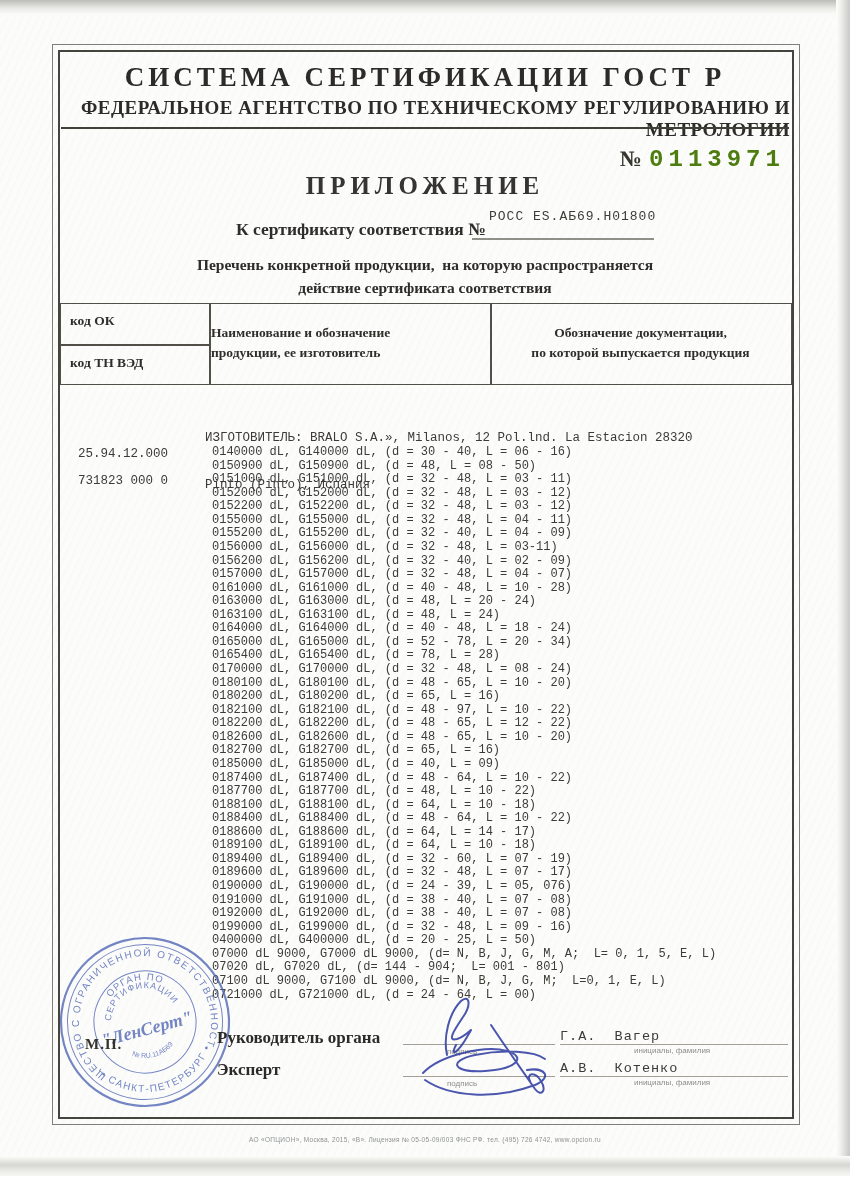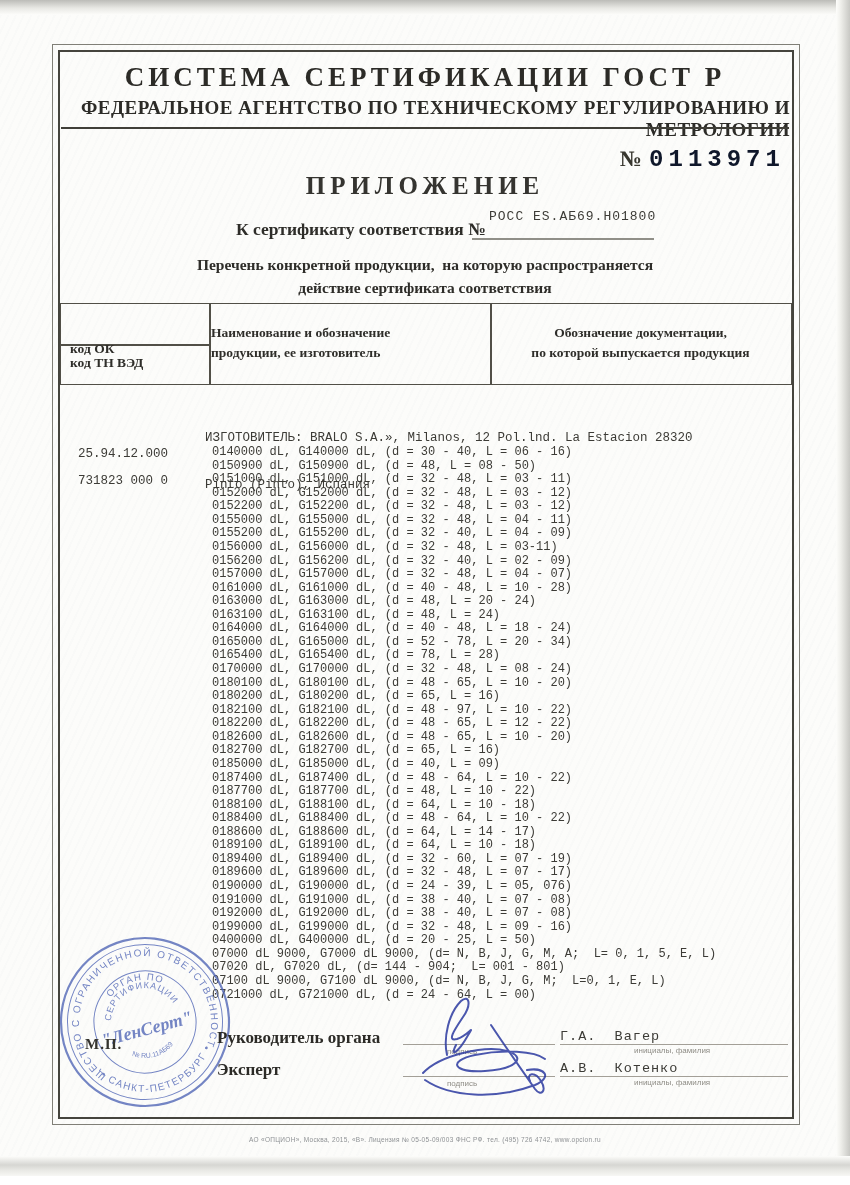--- a/index.html
+++ b/index.html
@@ -25,36 +25,36 @@
   .frame-inner{left:58px;top:50px;width:732px;height:1065px;border:2.5px solid #45443d;}
   .hdr-sep{left:61px;top:127px;width:728px;height:2px;background:#403f38;}
   
   .sys-title{left:60px;top:62px;width:730px;text-align:center;
     font-weight:bold;font-size:27px;letter-spacing:4px;color:#2c2b27;}
   .agency{left:60px;top:97px;width:730px;text-align:right;
     font-weight:bold;font-size:19px;letter-spacing:.5px;color:#2c2b27;}
   .formno{left:620px;top:146px;white-space:nowrap;}
   .formno .nosign{font-size:22px;font-weight:bold;color:#38372f;}
   .formno .digits{font-family:"Liberation Mono", monospace;font-weight:bold;
-    font-size:24px;letter-spacing:5px;color:#0f172a;margin-left:7px;}
+    font-size:24px;letter-spacing:5px;color:#4d7c0f;margin-left:7px;}
   .title{left:60px;top:172px;width:730px;text-align:center;
     font-weight:bold;font-size:25px;letter-spacing:5px;color:#353430;}
   .cert-label{left:236px;top:219px;font-weight:bold;font-size:17.5px;color:#2e2d29;}
   .cert-value{left:489px;top:209px;font-family:"Liberation Mono", monospace;
     font-size:13px;letter-spacing:1px;color:#3c3b36;white-space:pre;}
   .cert-line{left:472px;top:238px;width:182px;height:1.5px;background:#908f88;}
   .subtitle{left:60px;top:256px;width:730px;text-align:center;white-space:pre;
     font-weight:bold;font-size:15.5px;color:#2e2d29;}
   .subtitle2{top:279px;text-align:center;}
   
   .tbl{left:60px;top:303px;width:730px;height:80px;border:1.6px solid #514f47;}
   .tbl .v1{position:absolute;left:148px;top:0;width:1.5px;height:80px;background:#514f47;}
   .tbl .v2{position:absolute;left:429px;top:0;width:1.5px;height:80px;background:#514f47;}
   .tbl .h1{position:absolute;left:0;top:40px;width:148px;height:1.5px;background:#514f47;}
-  .tbl .c1a{position:absolute;left:9px;top:9px;font-weight:bold;font-size:13.5px;color:#2f2e2a;margin-top:28px;}
+  .tbl .c1a{position:absolute;left:9px;top:9px;font-weight:bold;font-size:13.5px;color:#2f2e2a;}
   .tbl .c1b{position:absolute;left:9px;top:51px;font-weight:bold;font-size:13.5px;color:#2f2e2a;}
   .tbl .c2{position:absolute;left:150px;top:19px;width:299px;text-align:left;
     font-weight:bold;font-size:13.5px;line-height:20px;color:#2f2e2a;}
   .tbl .c3{position:absolute;left:431px;top:19px;width:297px;text-align:center;
     font-weight:bold;font-size:13.5px;line-height:20px;color:#2f2e2a;}
   
   .mono{font-family:"Liberation Mono", monospace;color:#3c3b36;white-space:pre;}
   .manu{left:205px;top:400px;font-size:12.5px;line-height:15.5px;}
   .code-ok{left:78px;top:447px;font-size:12.5px;}
   .code-tn{left:78px;top:474px;font-size:12.5px;}

